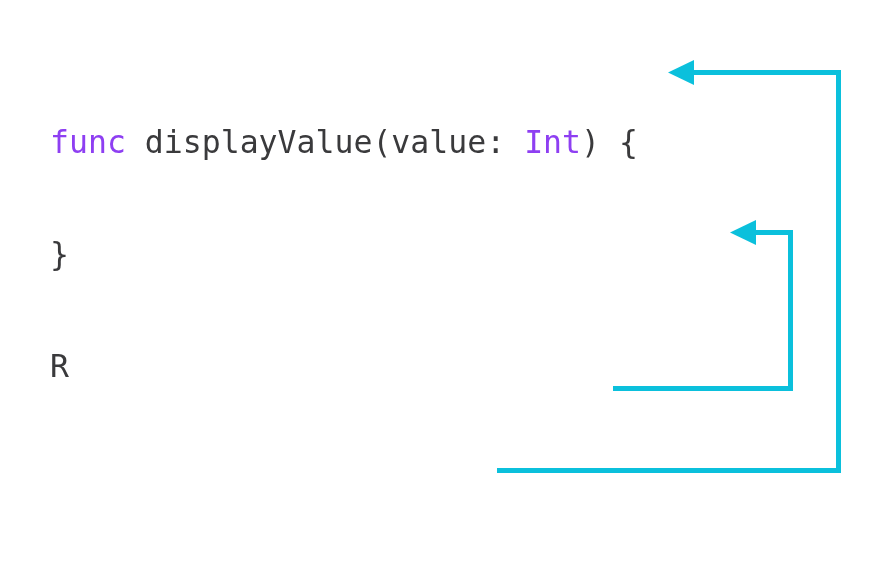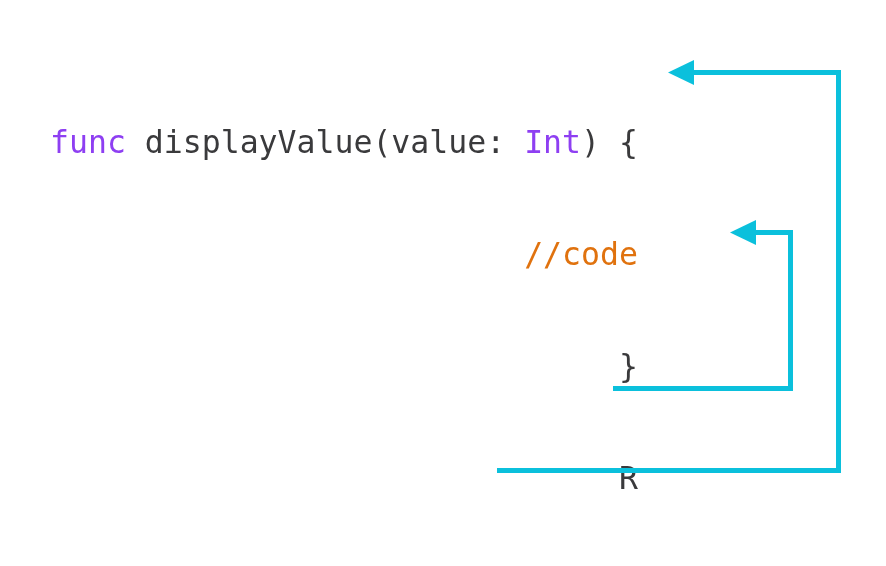--- a/index.html
+++ b/index.html
@@ -15,21 +15,20 @@
     background: var(--background);
     font-family: "DejaVu Sans Mono", monospace;
     overflow: hidden;
   }
   .canvas {
     position: relative;
     width: 886px;
     height: 566px;
     background: var(--background);
     overflow: hidden;
-    text-align: right;
   }
   .code-block {
     position: absolute;
     left: 50px;
     top: 50px;
     font-size: 31.5px;
     color: var(--text);
     white-space: pre;
   }
   .code-line {
@@ -57,21 +56,20 @@
     stroke: none;
   }
 </style>
 </head>
 <body>
 
 <div class="canvas">
 
   <div class="code-block">
     <div class="code-line"><span class="tok-keyword">func</span><span class="tok-plain"> displayValue(value: </span><span class="tok-type">Int</span><span class="tok-plain">) {</span></div>
-    <div class="code-line"><span class="tok-comment">  //code</span></div>
     <div class="code-line"><span class="tok-plain">}</span></div>
     <div class="code-line"><span class="tok-plain">R</span></div>
     
     
     
     
     
     
     
   </div>

